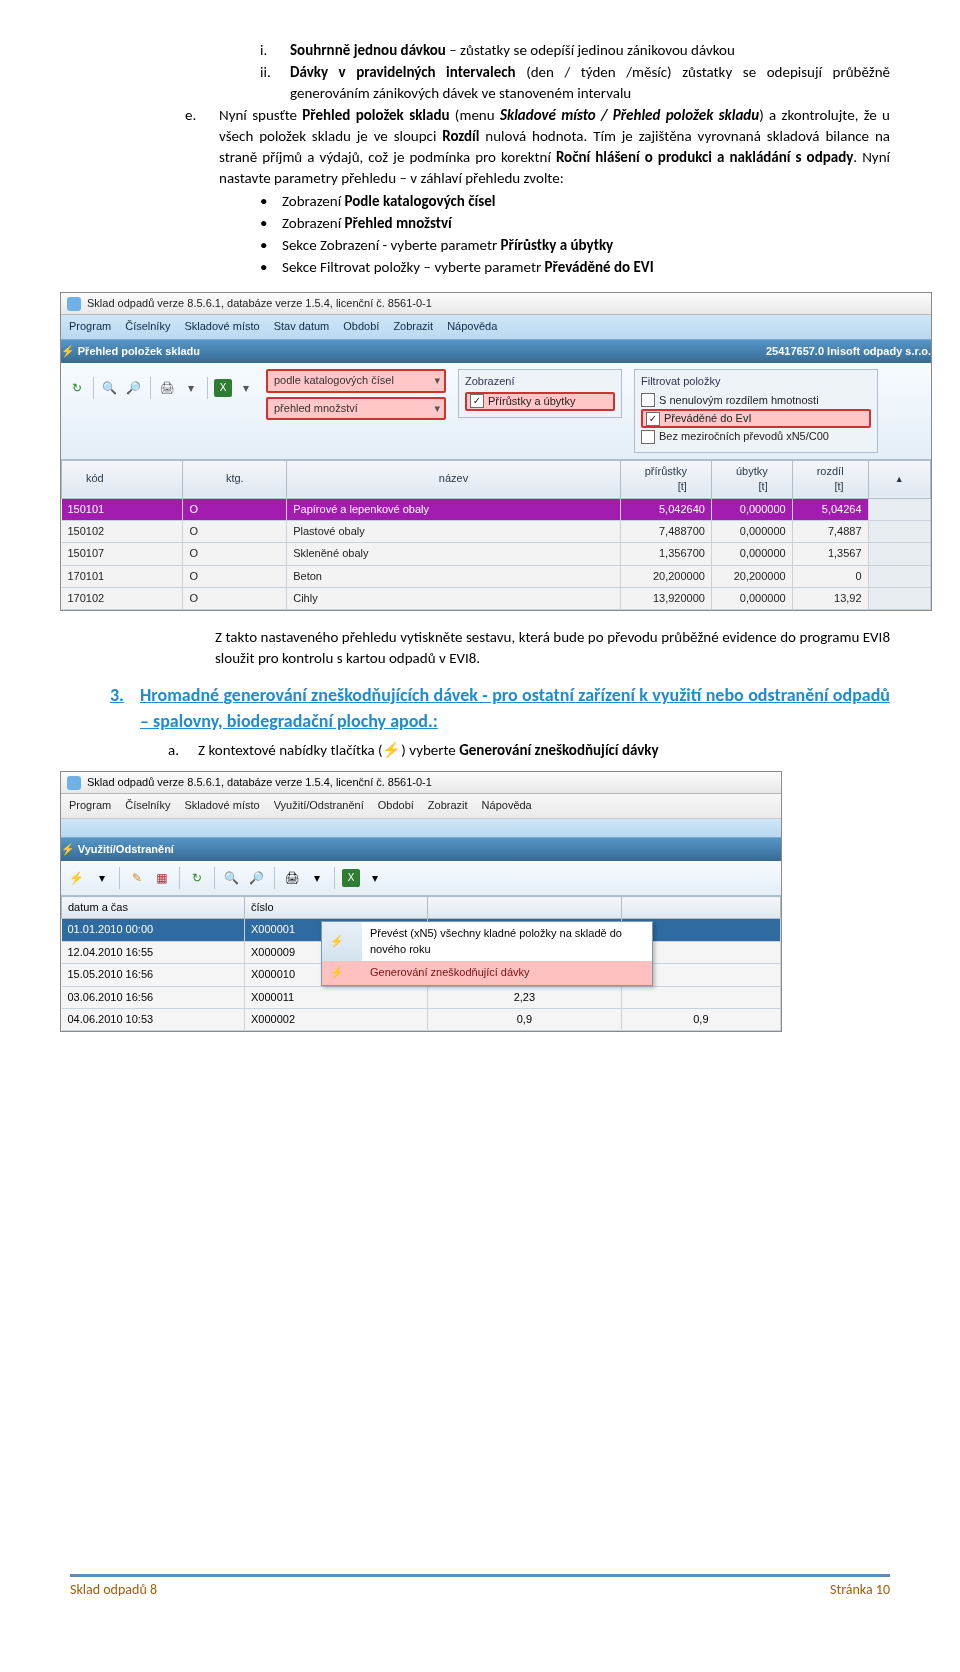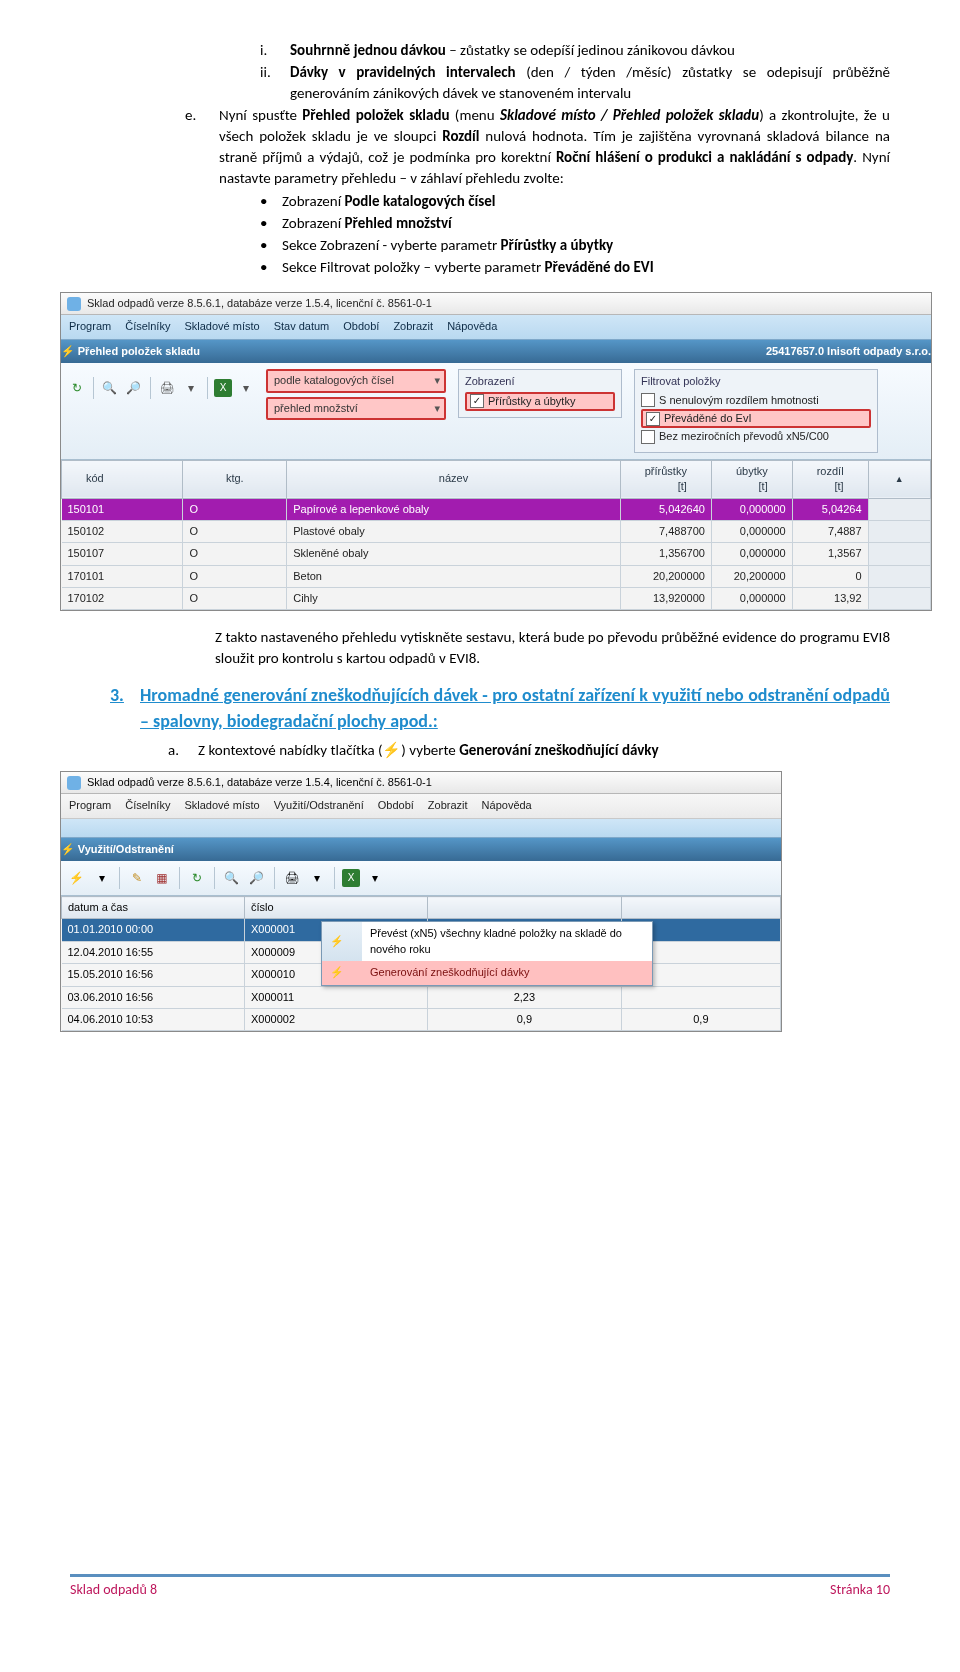--- a/index.html
+++ b/index.html
@@ -139,21 +139,21 @@
   .ctx-menu td{padding:4px 8px;}
   .ctx-menu tr.hl td{ background:#ffc0c0; color:#7a0e0e; }
   .lightning { color:#d9a400; font-weight:bold;}
   .ico-gear{ background:#6fb1e6; width:14px;height:14px;border-radius:3px; display:inline-block;}
 
   .indent-after-shot{ margin-top:16px; margin-left:32px;}
   .footer {
     position:absolute; bottom:20px; left:70px; right:70px;
     border-top:3px solid #5a8fbf; padding-top:3px;
     display:flex; justify-content:space-between;
-    font-size:14px; color:#be185d;
+    font-size:14px; color:#a16207;
   }
 </style>
 </head>
 <body>
 
 <div class="page">
 
   <div class="indent2" style="margin-left:150px;">
     <div class="li-row">
       <div class="li-mark">i.</div>

